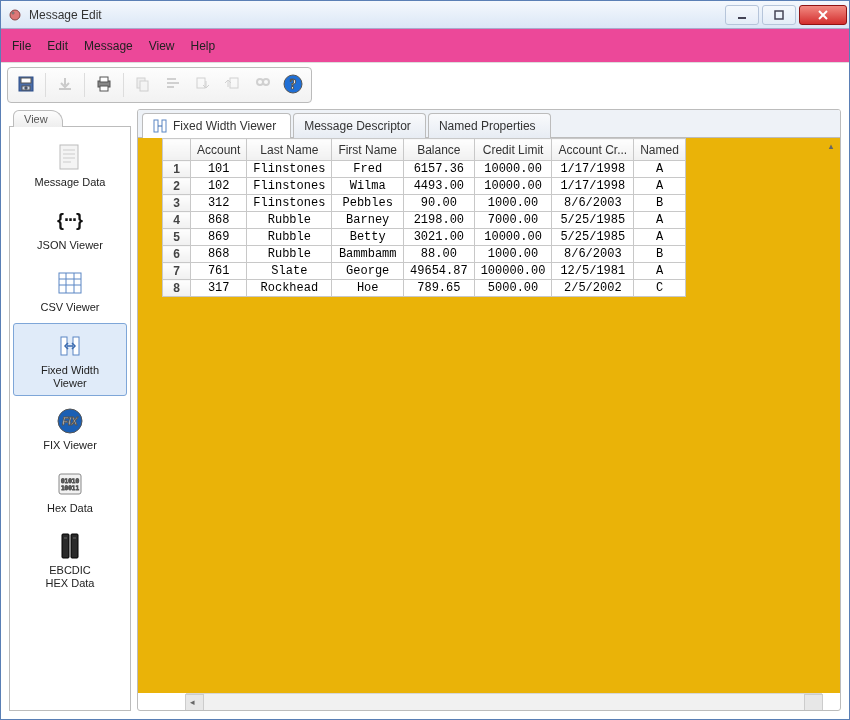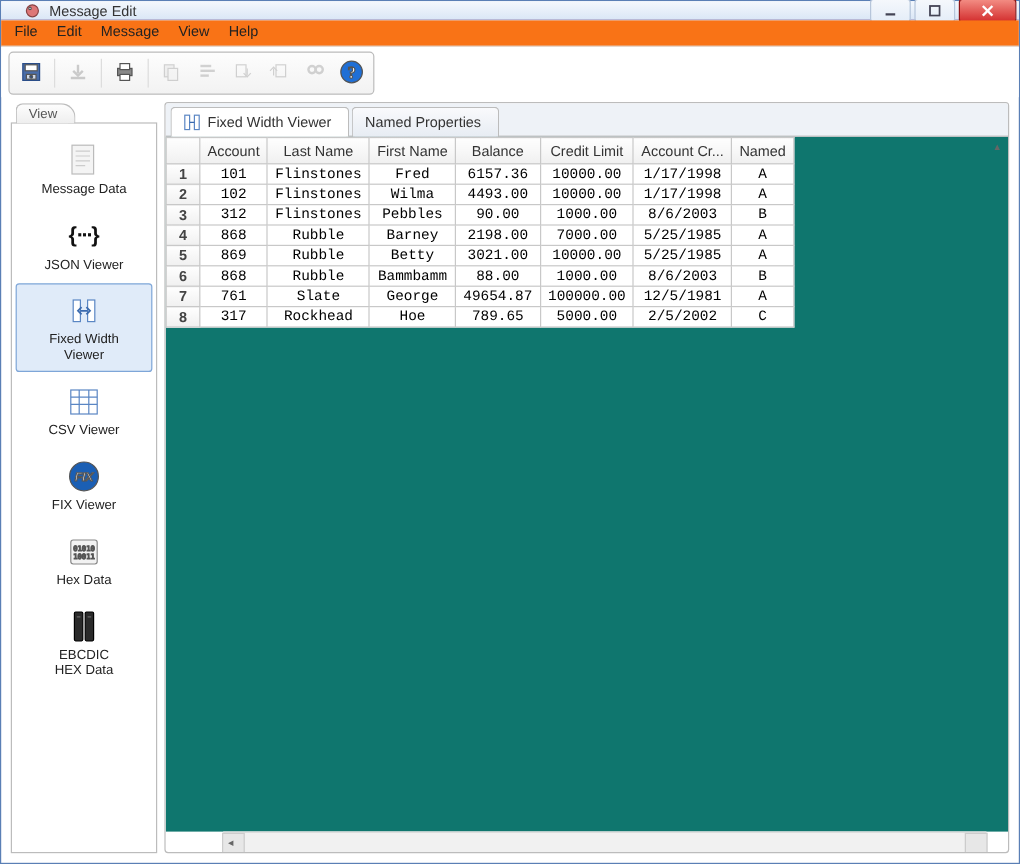--- a/index.html
+++ b/index.html
@@ -13,47 +13,47 @@
   .window {
     width: 850px;
     height: 720px;
     display: flex;
     flex-direction: column;
     border: 1px solid #5a7fb5;
     background: #fff;
   }
   
   .titlebar {
-    height: 16px;
+    height: 28px;
     background: linear-gradient(#f4f8fd, #dbe7f6);
     display: flex;
     align-items: center;
-    padding: 0 2px 0 18px;
+    padding: 0 2px 0 6px;
     border-bottom: 1px solid #aac;
   }
   .titlebar .app-icon {
     width: 16px; height: 16px; margin-right: 6px;
     display:flex;align-items:center;justify-content:center;
   }
   .titlebar .title-text { color: #333; flex:1; }
   .titlebar .winbtns { display:flex; gap:0; }
   .winbtn {
     width:34px; height:20px; display:flex;align-items:center;justify-content:center;
     border:1px solid #b6c5da; border-radius:3px; margin-left:3px;
     background: linear-gradient(#f5f8fc,#e4edf8);
     color:#445; font-size:11px;
   }
   .winbtn.close {
     width:48px; background: linear-gradient(#f28b82,#d32e2e); border-color:#8f1313; color:#fff;
     font-weight:bold;
   }
   
   .menubar {
-    height: 22px; background:#f97316; border-bottom:1px solid #ddd;
-    display:flex; padding:0 4px; gap:2px;
+    height: 34px; background:#ec4899; border-bottom:1px solid #ddd;
+    display:flex; align-items:center; padding:0 4px; gap:2px;
   }
   .menubar .menuitem { padding:2px 7px; color:#222; }
   
   .toolbar-wrap { padding:4px 6px 2px 6px; background:#fff; }
   .toolbar {
     display:inline-flex; align-items:center; gap:2px;
     border:1px solid #bbb; padding:3px 4px; border-radius:4px;
     background: linear-gradient(#fdfdfd,#f2f2f2);
   }
   .tbtn {
@@ -110,21 +110,21 @@
     border-radius:4px 4px 0 0; margin-right:2px;
     background: linear-gradient(#f9fafc,#e7ecf3);
     display:flex; align-items:center; gap:6px;
     position:relative; top:1px;
   }
   .ctab.active {
     background:#fff; font-weight:500;
   }
   .ctab .tab-icon { width:14px; height:14px; display:flex;align-items:center;justify-content:center; }
   .grid-scroll {
-    flex:1; overflow:auto; background:#0f766e;
+    flex:1; overflow:auto; background:#eab308;padding-left:24px;
   }
   .grid-table {
     border-collapse:collapse; background:#fff;
     font-family: Consolas, "Courier New", monospace; font-size:12px;
     margin-left:0;
   }
   .grid-table th, .grid-table td {
     border:1px solid #c8c8c8; padding:1px 6px; white-space:nowrap;
     text-align:center;
   }
@@ -309,43 +309,43 @@
         </div>
 
 
         <div class="side-item">
           <span class="side-icon">
             <span style="font-weight:bold;font-size:18px;color:#111;">{<span style="letter-spacing:-2px">···</span>}</span>
           </span>
           <span class="side-label" style="white-space: pre-line;">JSON Viewer</span>
         </div>
 
-        <div class="side-item selected">
-          <span class="side-icon">
-            <svg width="30" height="26" viewBox="0 0 30 26">
-                <rect x="6" y="4" width="6" height="18" fill="#fff" stroke="#5a86c4"></rect>
-                <rect x="18" y="4" width="6" height="18" fill="#fff" stroke="#5a86c4"></rect>
-                <path d="M12 13 h6 M13 10 l-3 3 l3 3 M17 10 l3 3 l-3 3" fill="none" stroke="#3a6aae" stroke-width="1.5"></path>
-              </svg>
-          </span>
-          <span class="side-label" style="white-space: pre-line;">Fixed Width
-Viewer</span>
-        </div>
-
         <div class="side-item">
           <span class="side-icon">
             <svg width="26" height="24" viewBox="0 0 26 24">
                 <rect x="2" y="2" width="22" height="20" fill="#fff" stroke="#5a86c4"></rect>
                 <line x1="2" y1="8" x2="24" y2="8" stroke="#5a86c4"></line>
                 <line x1="2" y1="14" x2="24" y2="14" stroke="#5a86c4"></line>
                 <line x1="9" y1="2" x2="9" y2="22" stroke="#5a86c4"></line>
                 <line x1="17" y1="2" x2="17" y2="22" stroke="#5a86c4"></line>
               </svg>
           </span>
           <span class="side-label" style="white-space: pre-line;">CSV Viewer</span>
+        </div>
+
+        <div class="side-item selected">
+          <span class="side-icon">
+            <svg width="30" height="26" viewBox="0 0 30 26">
+                <rect x="6" y="4" width="6" height="18" fill="#fff" stroke="#5a86c4"></rect>
+                <rect x="18" y="4" width="6" height="18" fill="#fff" stroke="#5a86c4"></rect>
+                <path d="M12 13 h6 M13 10 l-3 3 l3 3 M17 10 l3 3 l-3 3" fill="none" stroke="#3a6aae" stroke-width="1.5"></path>
+              </svg>
+          </span>
+          <span class="side-label" style="white-space: pre-line;">Fixed Width
+Viewer</span>
         </div>
 
         <div class="side-item">
           <span class="side-icon">
             <svg width="28" height="28" viewBox="0 0 28 28">
                 <circle cx="14" cy="14" r="12" fill="#1b5fb4"></circle>
                 <text x="14" y="18" text-anchor="middle" font-size="10" font-weight="bold" font-style="italic" fill="#fff">FIX</text>
               </svg>
           </span>
           <span class="side-label" style="white-space: pre-line;">FIX Viewer</span>
@@ -382,20 +382,23 @@
       <div class="content-tabs">
         <div class="ctab active">
           <span class="tab-icon">
             <svg width="14" height="14" viewBox="0 0 14 14">
                 <rect x="1" y="1" width="4" height="12" fill="#fff" stroke="#5a86c4"></rect>
                 <rect x="9" y="1" width="4" height="12" fill="#fff" stroke="#5a86c4"></rect>
                 <line x1="5" y1="7" x2="9" y2="7" stroke="#3a6aae"></line>
               </svg>
           </span>
           <span>Fixed Width Viewer</span>
+        </div>
+        <div class="ctab">
+          <span>Message Descriptor</span>
         </div>
         <div class="ctab">
           <span>Named Properties</span>
         </div>
       </div>
 
       <div class="grid-wrap">
         <div class="vscroll-indicator">▴</div>
         <div class="grid-scroll">
           <table class="grid-table" id="data-grid">

